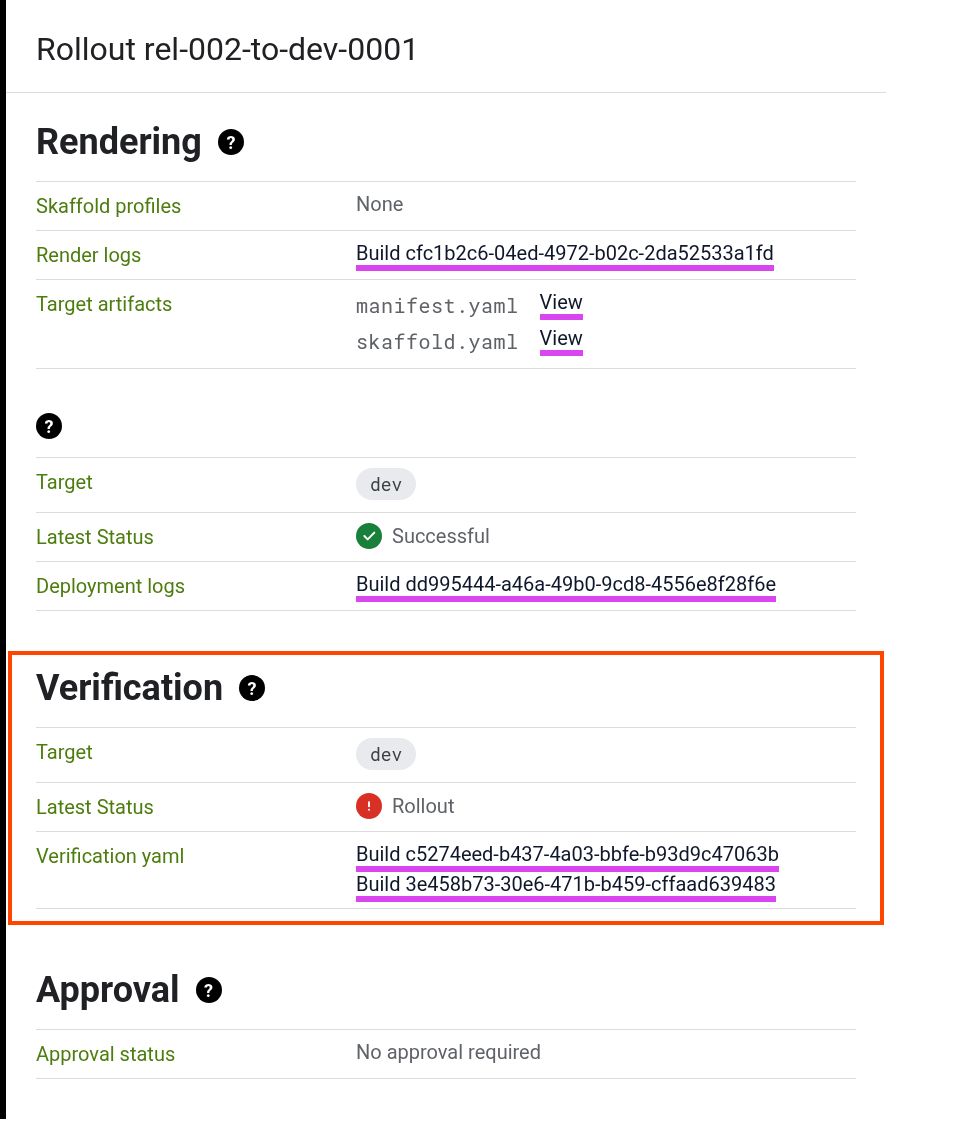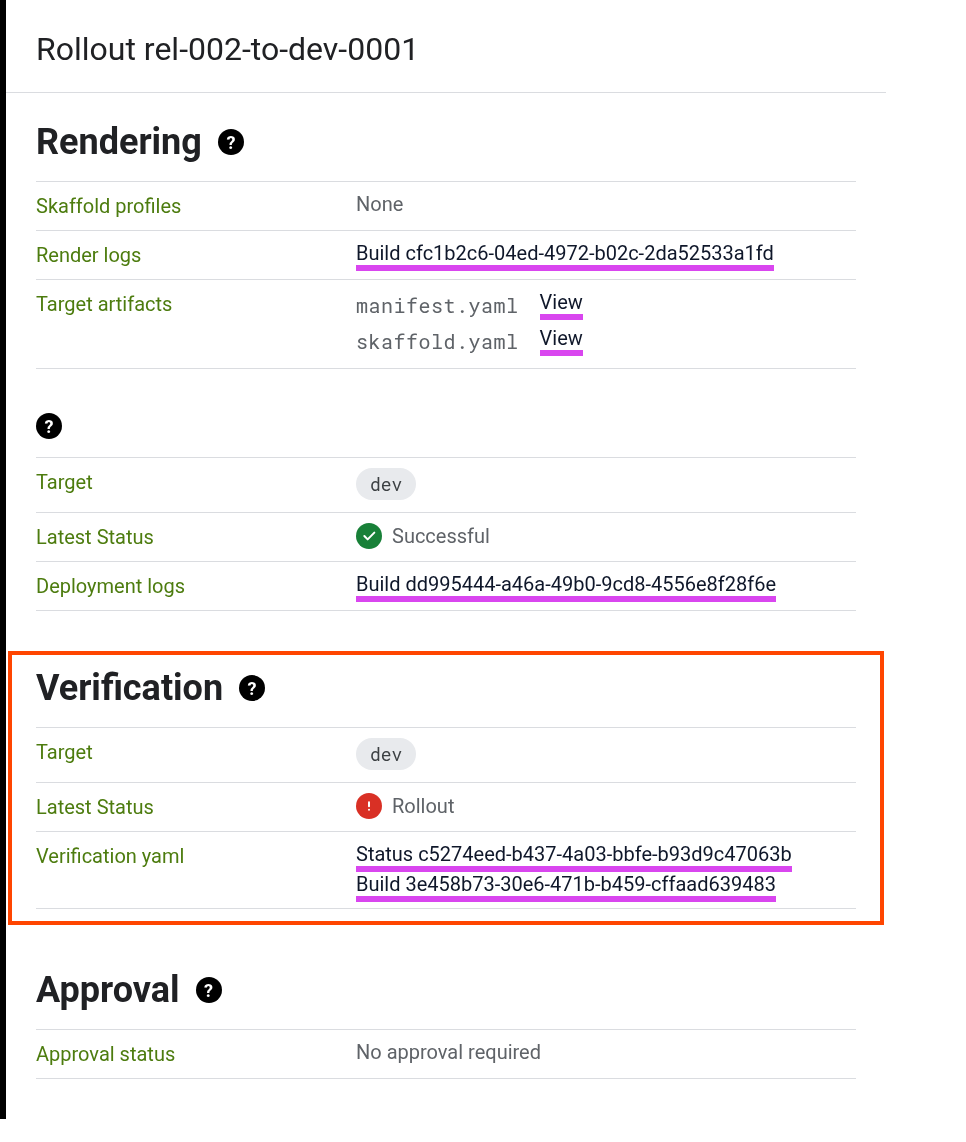--- a/index.html
+++ b/index.html
@@ -225,21 +225,21 @@
                   <rect x="10.5" y="16" width="3" height="3" rx="1.5" fill="#fff"></rect>
                 </svg>
             </span>
             <span class="status-text">Rollout</span>
           </div>
         </div>
       </div>
       <div class="row">
         <div class="row-label">Verification yaml</div>
         <div class="row-value log-list">
-          <div class="log-item"><a class="link">Status c5274eed-b437-4a03-bbfe-b93d9c47063b</a></div>
+          <div class="log-item"><a class="link">Build c5274eed-b437-4a03-bbfe-b93d9c47063b</a></div>
           <div class="log-item"><a class="link">Build 3e458b73-30e6-471b-b459-cffaad639483</a></div>
         </div>
       </div>
     </div>
   </div>
 
   <div class="section">
     <div class="section-header">
       <span class="section-title">Approval</span>
       <span class="help-icon">?</span>

